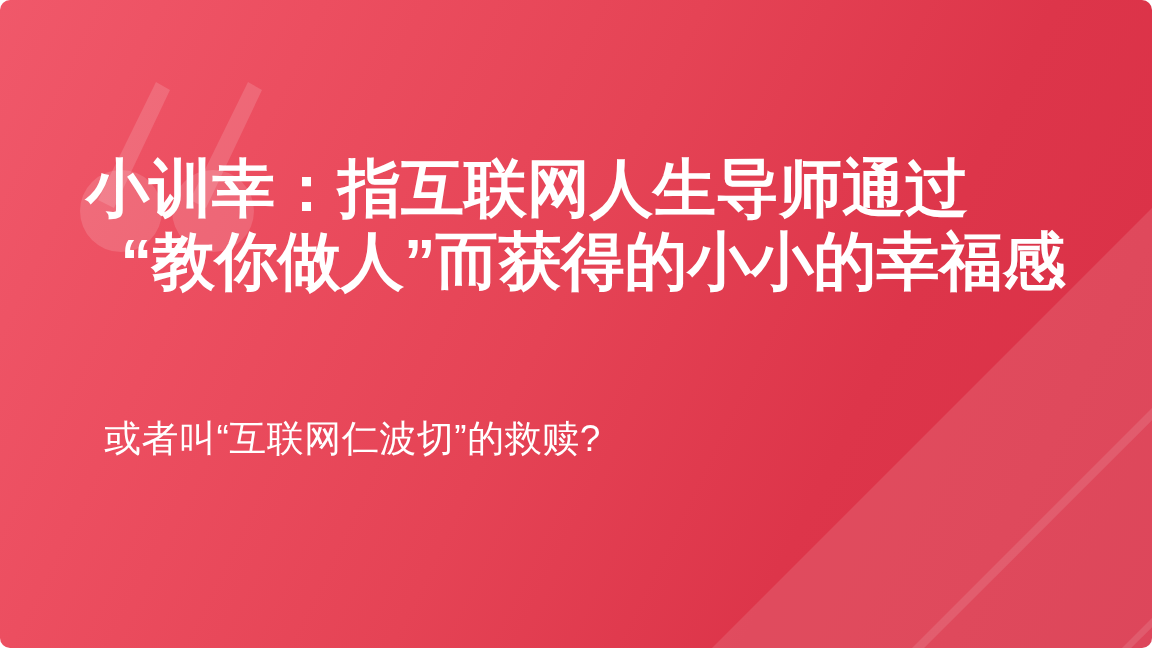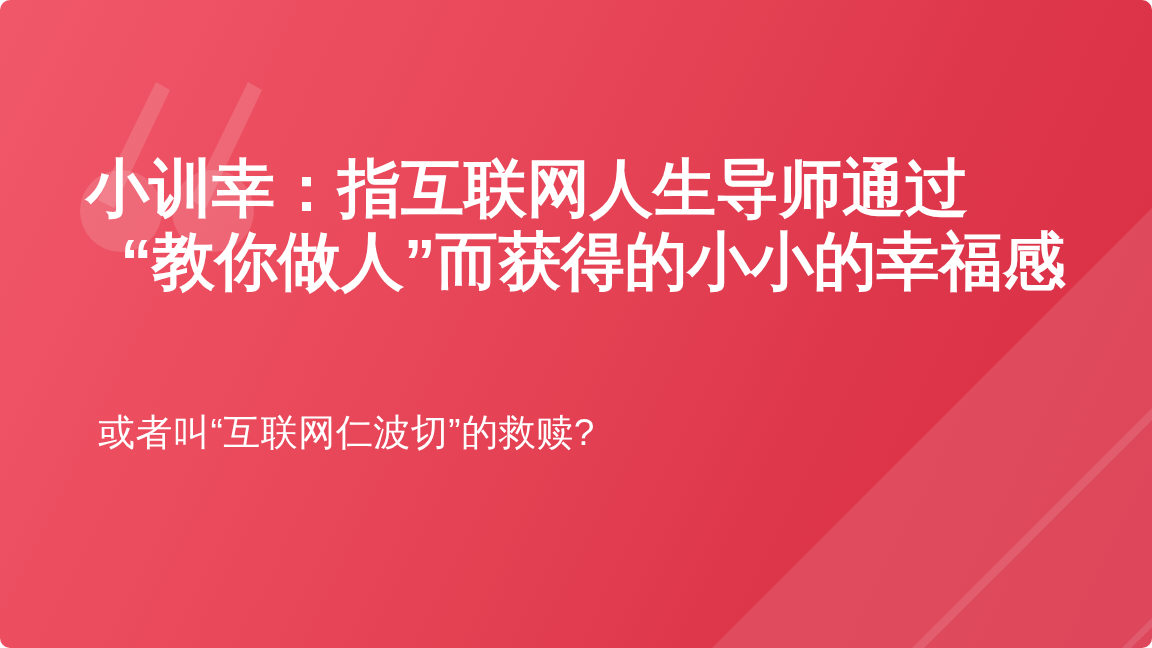--- a/index.html
+++ b/index.html
@@ -98,21 +98,21 @@
   .title-line {
     display: block;
   }
   .title-line.l1 { padding-left: 14px; }
   .title-line.l2 { padding-left: 2px; text-align: center; }
 
   .subtitle {
     position: absolute;
     left: 90px;
     top: 400px;
-    margin: 8px;
+    margin: 14px;
     color: #ffffff;
     font-size: 37px;
     font-weight: 400;
     line-height: 1.35;
     letter-spacing: 0.5px;
     white-space: nowrap;
   }
 </style>
 </head>
 <body>

